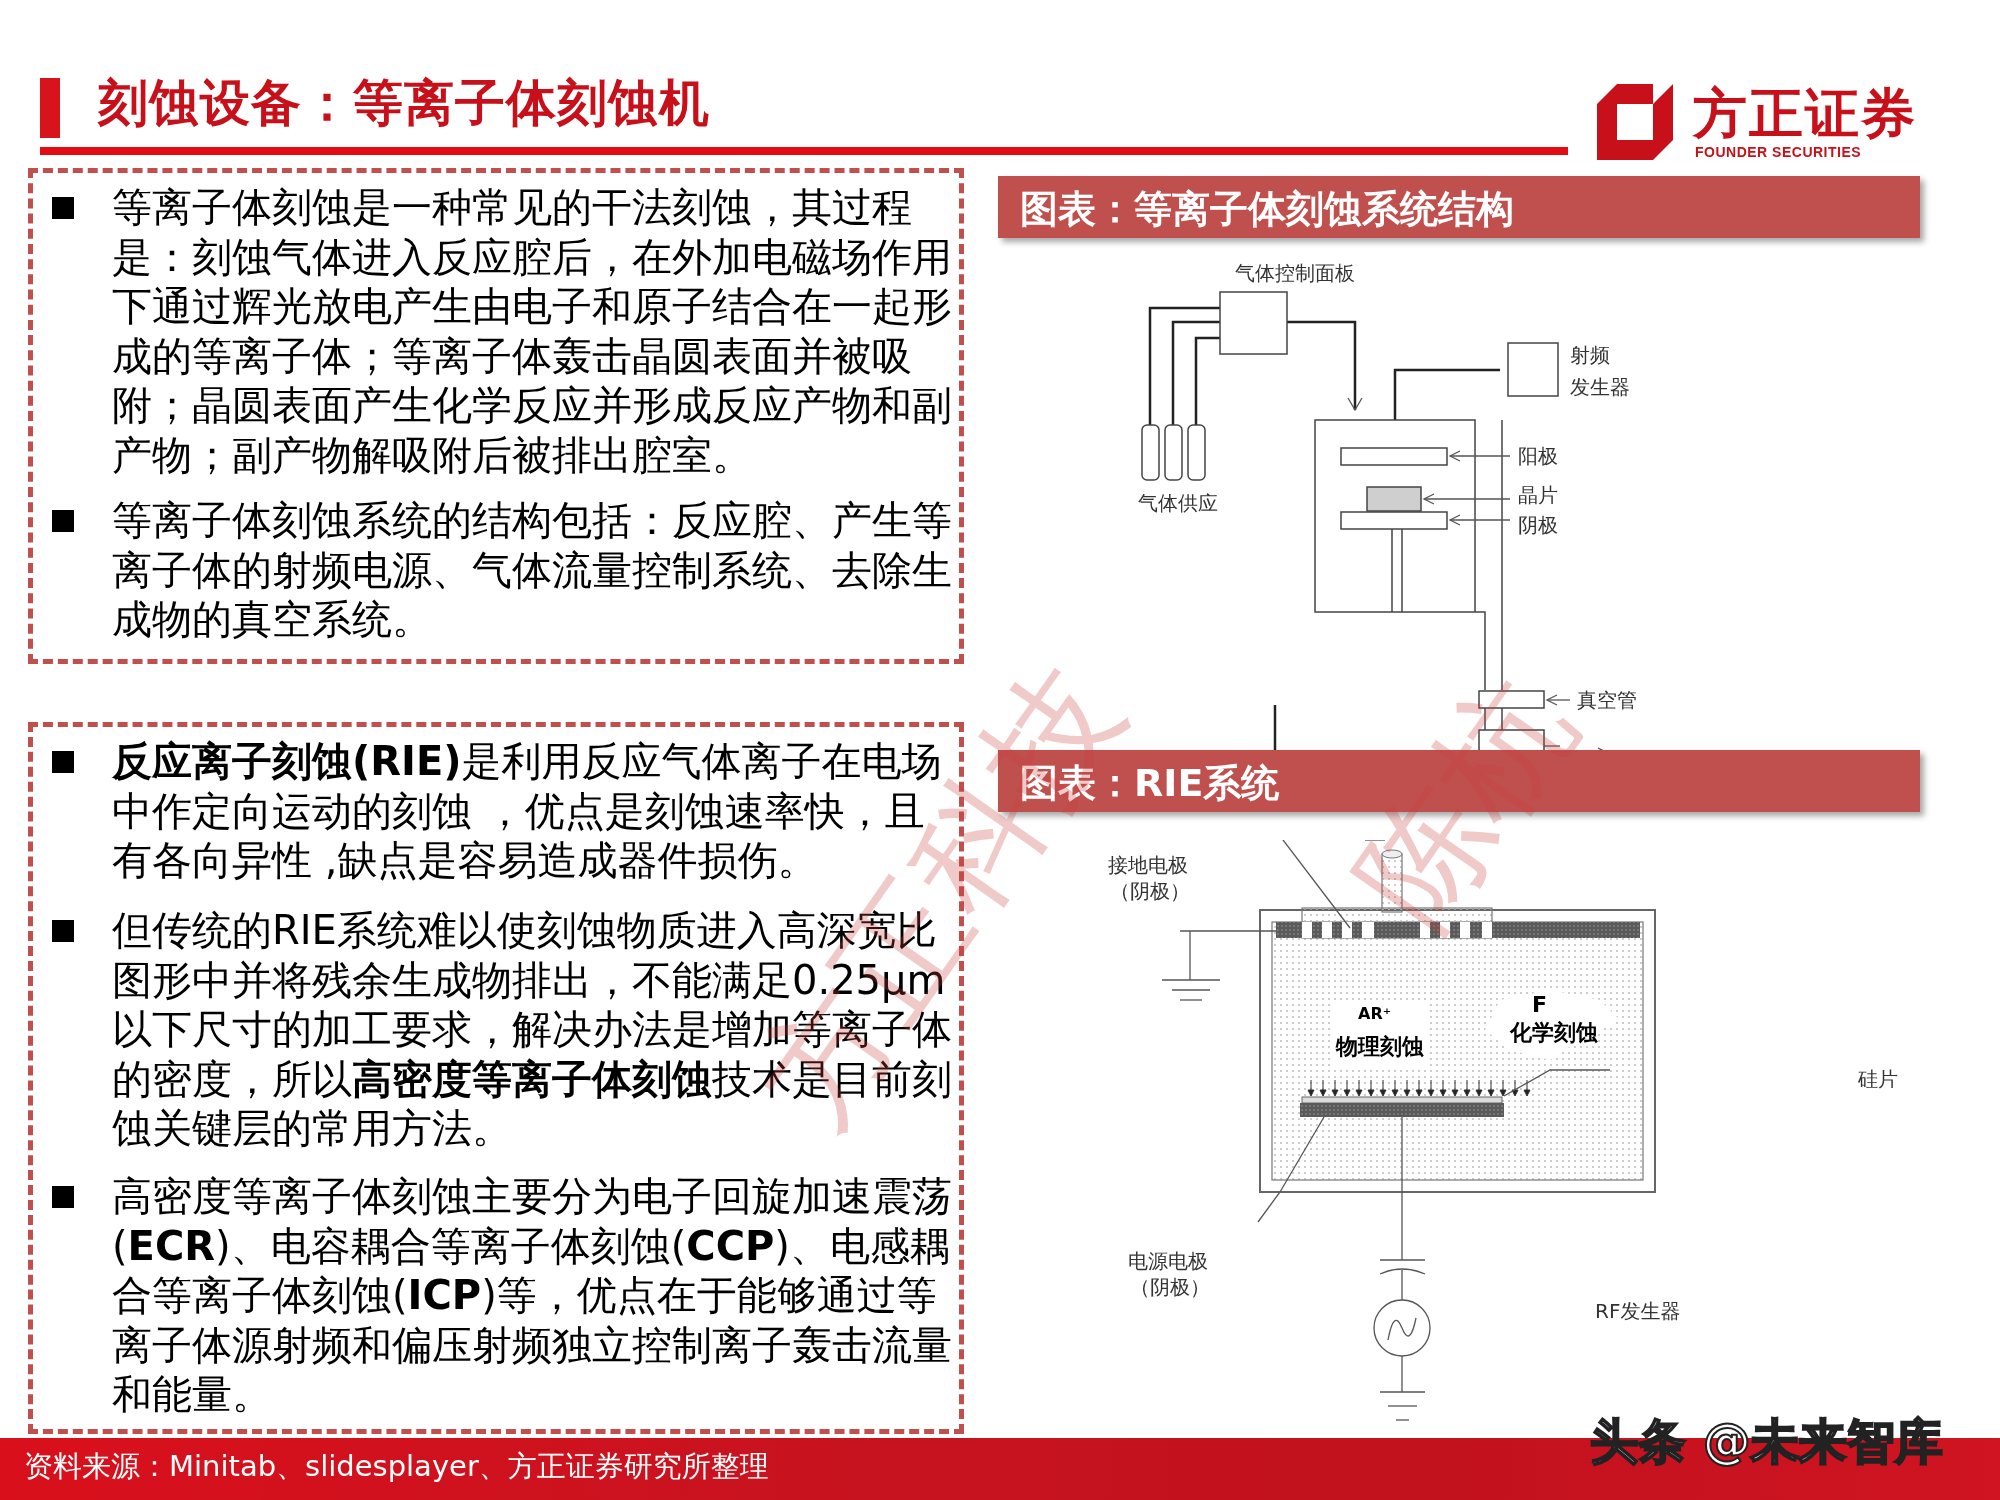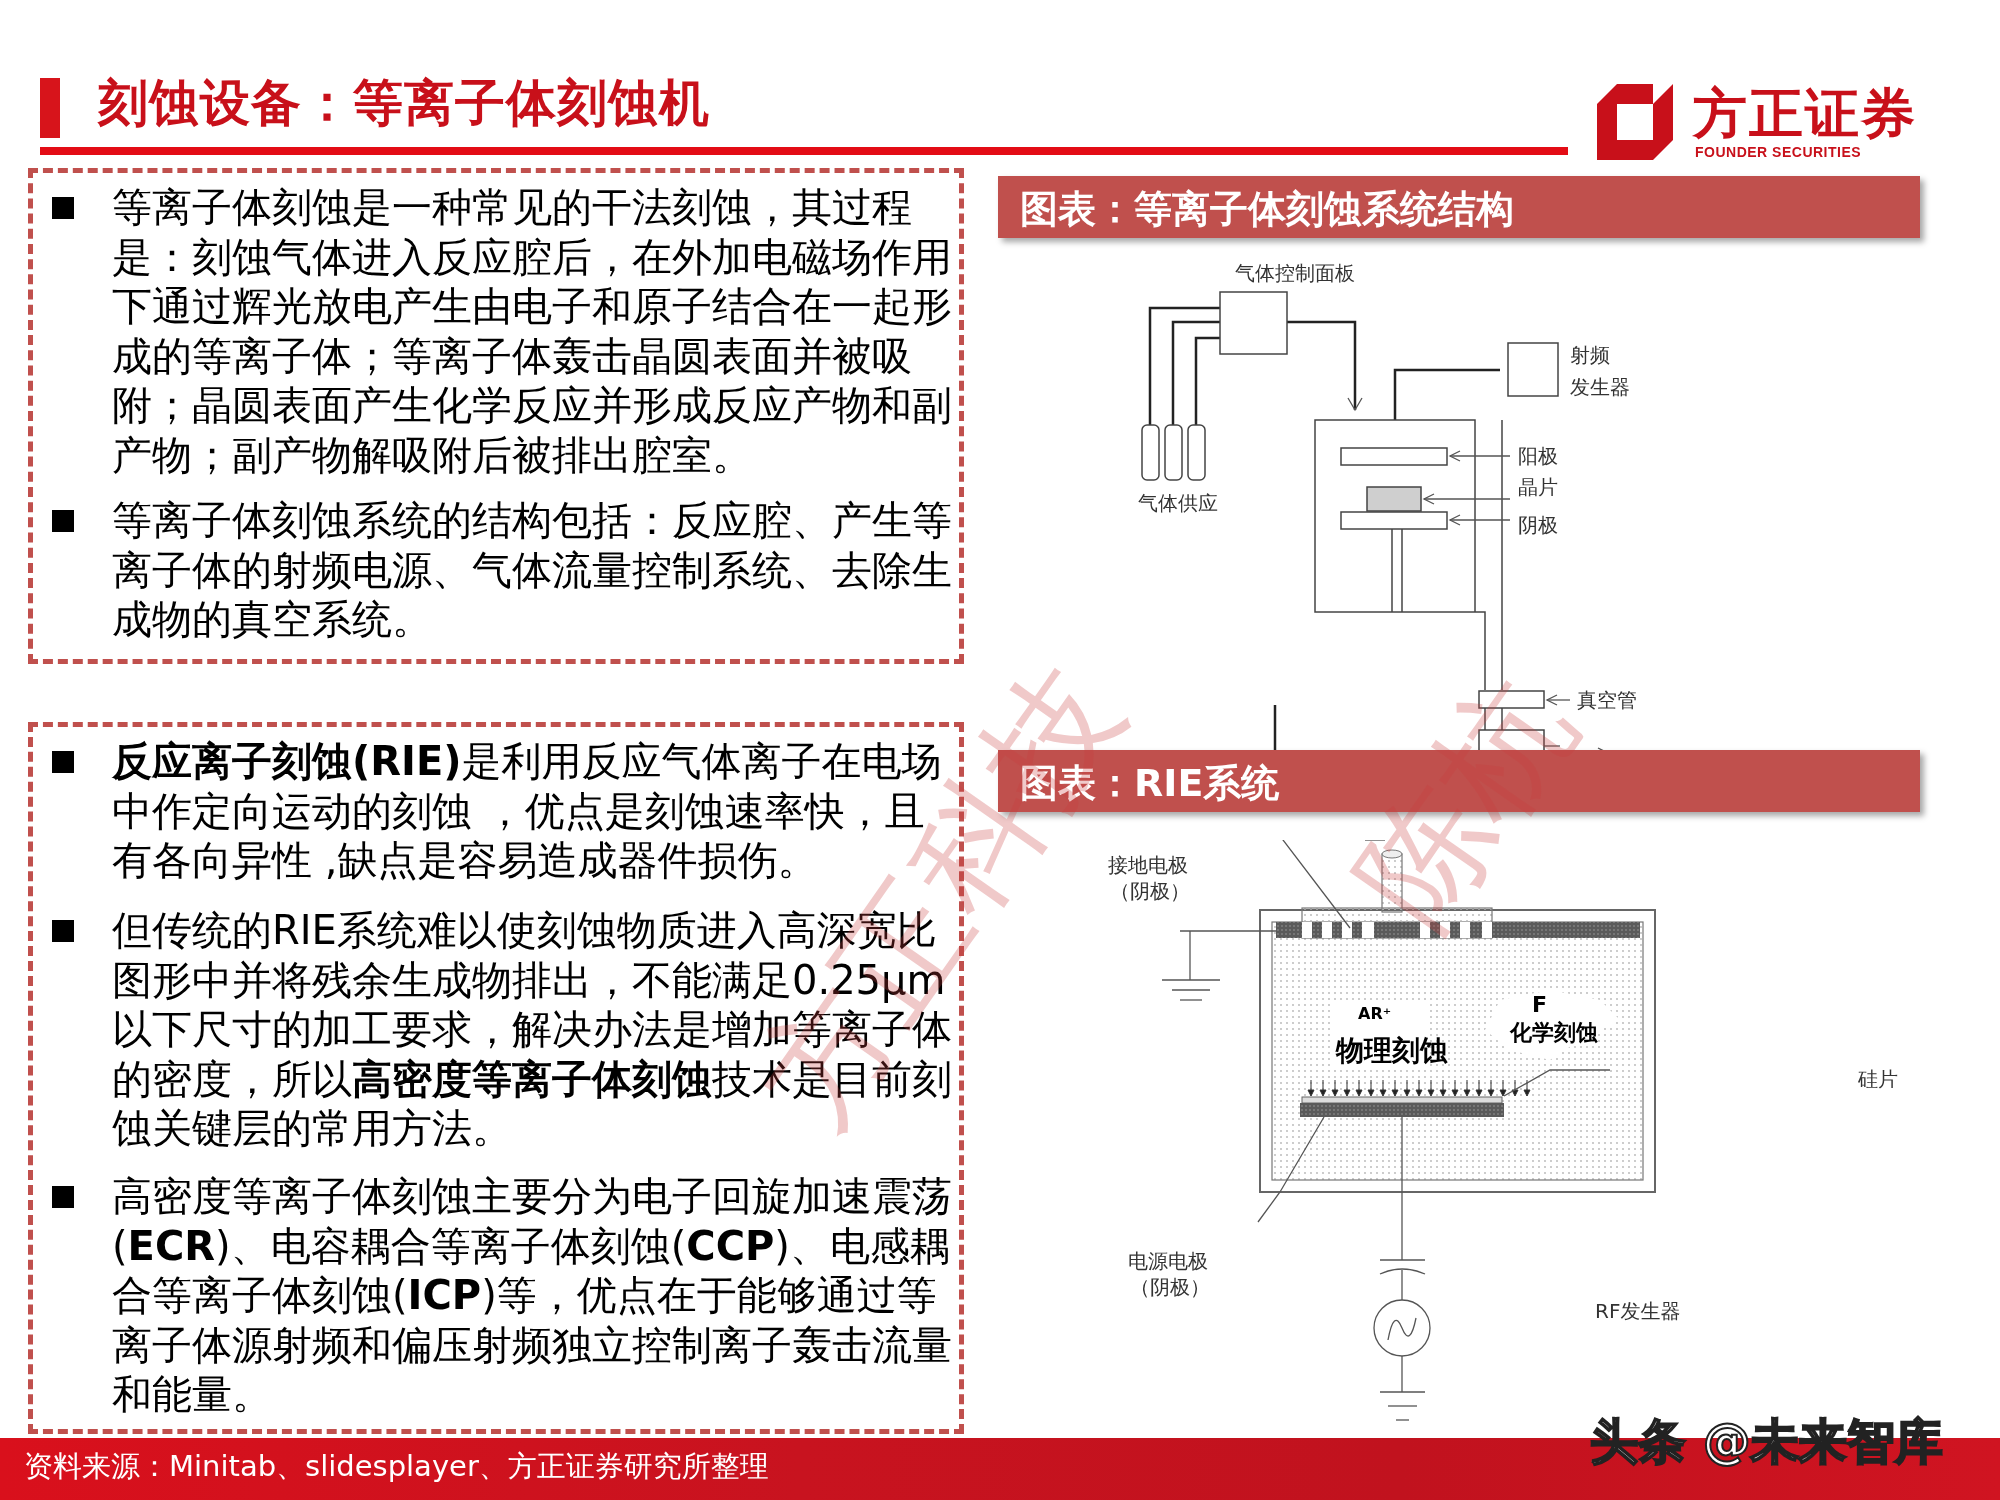--- a/index.html
+++ b/index.html
@@ -138,21 +138,21 @@
       <line x1="424" y1="512" x2="440" y2="512"></line>
       <line x1="440" y1="504" x2="490" y2="504"></line>
         <polyline points="478,498 490,504 478,510"></polyline>
     </g>
   </svg>
   <div class="diag-label" style="left:115px; top:10px;">气体控制面板</div>
   <div class="diag-label" style="left:18px; top:240px;">气体供应</div>
   <div class="diag-label" style="left:450px; top:92px;">射频</div>
   <div class="diag-label" style="left:450px; top:124px;text-align:center;">发生器</div>
   <div class="diag-label" style="left:398px; top:193px;">阳极</div>
-  <div class="diag-label" style="left:398px; top:224px;font-family:Liberation Serif, serif;">晶片</div>
+  <div class="diag-label" style="left:398px; top:232px;font-family:Liberation Serif, serif;">晶片</div>
   <div class="diag-label" style="left:398px; top:262px;">阴极</div>
   <div class="diag-label" style="left:457px; top:437px;">真空管</div>
   <div class="diag-label" style="left:352px; top:538px;">真空泵</div>
 </div>
 
 <div class="fig-header fig2">
   <span>图表：RIE系统</span>
 </div>
 
 <div class="diagram" style="left:1080px; top:840px; width:900px; height:590px;">
@@ -251,21 +251,21 @@
       <path d="M308,500 Q314,468 322,488 Q330,508 336,478"></path>
       <line x1="322" y1="516" x2="322" y2="552"></line>
       <line x1="300" y1="552" x2="345" y2="552"></line>
       <line x1="308" y1="566" x2="337" y2="566"></line>
       <line x1="316" y1="580" x2="329" y2="580"></line>
     </g>
   </svg>
   <div class="diag-label" style="left:28px; top:12px;">接地电极</div>
   <div class="diag-label" style="left:30px; top:38px;">（阴极）</div>
   <div class="diag-label" style="left:278px; top:164px; font-weight:bold; color:#000; font-size:16px;">AR⁺</div>
-  <div class="diag-label" style="left:256px; top:192px; font-weight:bold; color:#000; font-size:28px;">物理刻蚀</div>
+  <div class="diag-label" style="left:256px; top:192px; font-weight:bold; color:#000; font-size:22px;">物理刻蚀</div>
   <div class="diag-label" style="left:452px; top:152px; font-weight:bold; color:#000; font-size:22px;">F</div>
   <div class="diag-label" style="left:430px; top:178px; font-weight:bold; color:#000; font-size:22px;">化学刻蚀</div>
   <div class="diag-label" style="left:778px; top:226px;">硅片</div>
   <div class="diag-label" style="left:48px; top:408px;">电源电极</div>
   <div class="diag-label" style="left:50px; top:434px;">（阴极）</div>
   <div class="diag-label" style="left:515px; top:458px;">RF发生器</div>
 </div>
 
 <div class="watermark" style="left:720px; top:1060px; transform:rotate(-55deg); transform-origin:left top;">方正科技</div>
 <div class="watermark" style="left:1320px; top:860px; transform:rotate(-55deg); transform-origin:left top;">陈杭</div>

